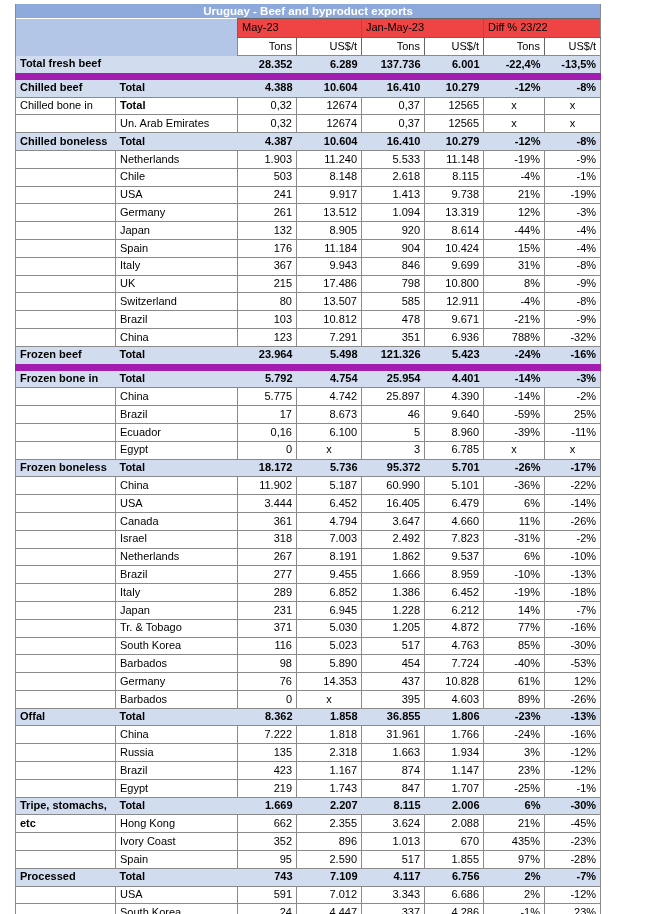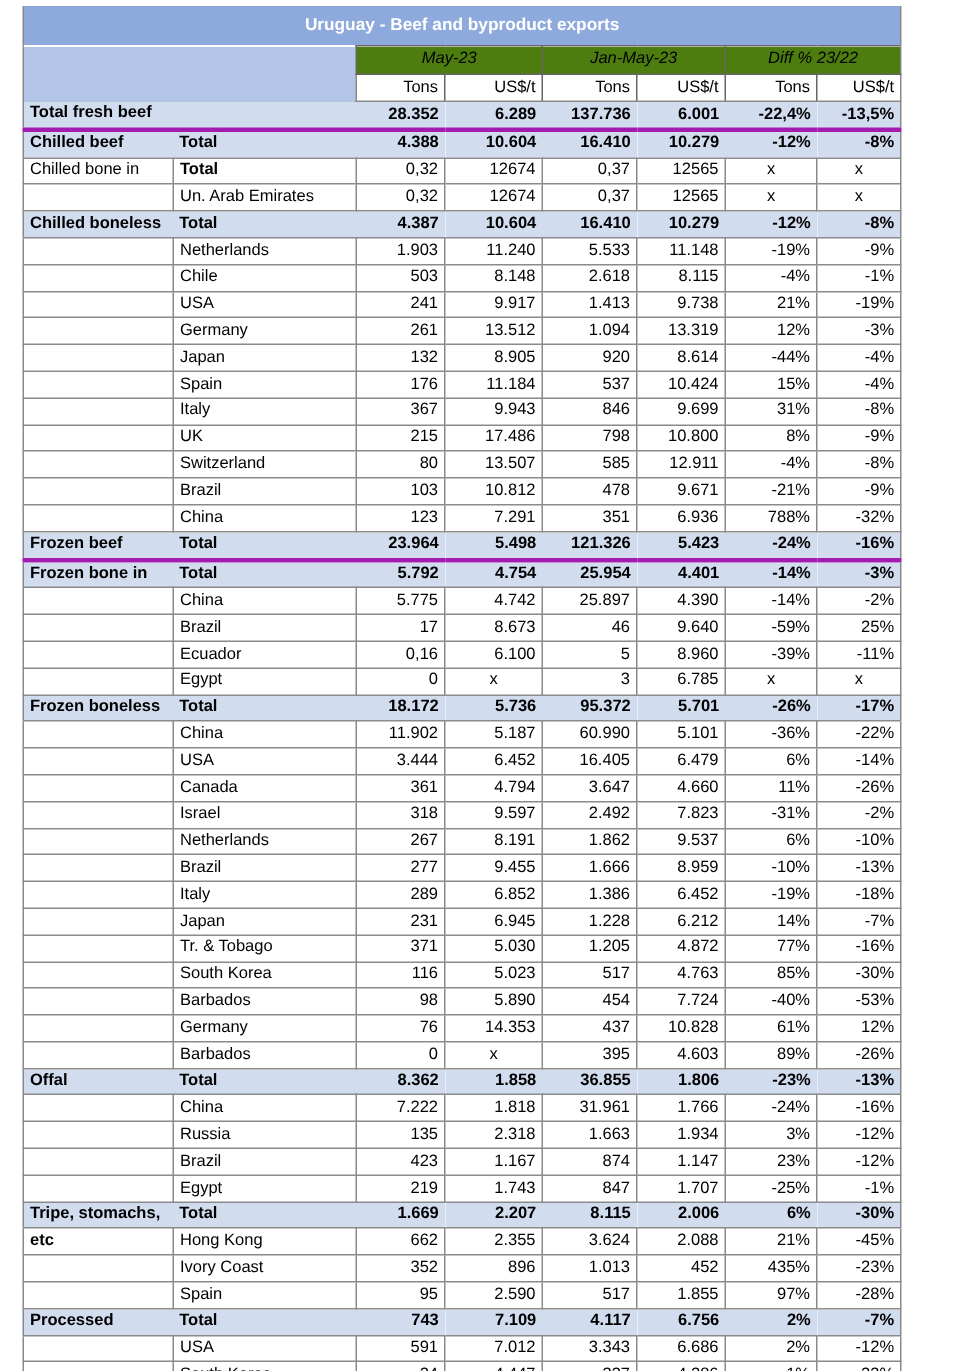--- a/index.html
+++ b/index.html
@@ -1,29 +1,29 @@
 <!DOCTYPE html>
 <html style="--title-bg: #8EA9DB; --title-text: #FFFFFF; --header-block-bg: #B4C6E7; --subtotal-bg: #D2DCEF; --grid-border: #8A8A8A; --header-border: #666666;"><head>
 <meta charset="utf-8">
 <style>
   html,body{margin:0;padding:0;background:#fff;}
   body{width:648px;height:914px;position:relative;font-family:"Liberation Sans",sans-serif;color:#000;}
   .sheet{position:absolute;left:15px;top:4px;}
   table{border-collapse:collapse;table-layout:fixed;width:585px;font-size:11px;}
   td{padding:0 4px;height:16.8px;line-height:1.05;white-space:nowrap;overflow:hidden;vertical-align:middle;}
   
-  .title-cell{background:var(--title-bg);color:var(--title-text);font-weight:bold;text-align:center;height:26px;font-size:11.5px;border:none;}
+  .title-cell{background:var(--title-bg);color:var(--title-text);font-weight:bold;text-align:center;height:14px;font-size:11.5px;border:none;}
   
   .hblock{background:var(--header-block-bg);border:none;}
-  .group-cell{background:#4d7c0f;text-align:center;border:1px solid var(--header-border);height:18px;font-style:italic;}
+  .group-cell{background:#ef4444;border:1px solid var(--header-border);height:18px;}
   .subh-cell{background:#fff;text-align:right;border:1px solid var(--header-border);height:17px;}
   
   tr.data td{border:1px solid var(--grid-border);background:#fff;}
   tr.blue td{border:none;background:var(--subtotal-bg);}
-  tr.blue.lightsep td{border-bottom:3px solid #a21caf;margin-top:20px;}
+  tr.blue.lightsep td{border-bottom:7px solid #a21caf;margin-top:20px;}
   tr td:first-child{border-left:1px solid var(--grid-border);}
   tr td:last-child{border-right:1px solid var(--grid-border);}
   tr:last-child td{border-bottom:1px solid var(--grid-border);}
   .cat,.country{text-align:left;}
   .num{text-align:right;}
   .num.xv{text-align:center;}
   .b{font-weight:bold;}
 </style>
 </head>
 <body>
@@ -158,21 +158,21 @@
           <td class="num">920</td>
           <td class="num">8.614</td>
           <td class="num">-44%</td>
           <td class="num">-4%</td>
         </tr>
         <tr class="data">
           <td class="cat"></td>
           <td class="country">Spain</td>
           <td class="num">176</td>
           <td class="num">11.184</td>
-          <td class="num">537</td>
+          <td class="num">904</td>
           <td class="num">10.424</td>
           <td class="num">15%</td>
           <td class="num">-4%</td>
         </tr>
         <tr class="data">
           <td class="cat"></td>
           <td class="country">Italy</td>
           <td class="num">367</td>
           <td class="num">9.943</td>
           <td class="num">846</td>
@@ -317,21 +317,21 @@
           <td class="num">4.794</td>
           <td class="num">3.647</td>
           <td class="num">4.660</td>
           <td class="num">11%</td>
           <td class="num">-26%</td>
         </tr>
         <tr class="data">
           <td class="cat"></td>
           <td class="country">Israel</td>
           <td class="num">318</td>
-          <td class="num">9.597</td>
+          <td class="num">7.003</td>
           <td class="num">2.492</td>
           <td class="num">7.823</td>
           <td class="num">-31%</td>
           <td class="num">-2%</td>
         </tr>
         <tr class="data">
           <td class="cat"></td>
           <td class="country">Netherlands</td>
           <td class="num">267</td>
           <td class="num">8.191</td>
@@ -489,21 +489,21 @@
           <td class="num">2.088</td>
           <td class="num">21%</td>
           <td class="num">-45%</td>
         </tr>
         <tr class="data">
           <td class="cat"></td>
           <td class="country">Ivory Coast</td>
           <td class="num">352</td>
           <td class="num">896</td>
           <td class="num">1.013</td>
-          <td class="num">452</td>
+          <td class="num">670</td>
           <td class="num">435%</td>
           <td class="num">-23%</td>
         </tr>
         <tr class="data">
           <td class="cat"></td>
           <td class="country">Spain</td>
           <td class="num">95</td>
           <td class="num">2.590</td>
           <td class="num">517</td>
           <td class="num">1.855</td>

